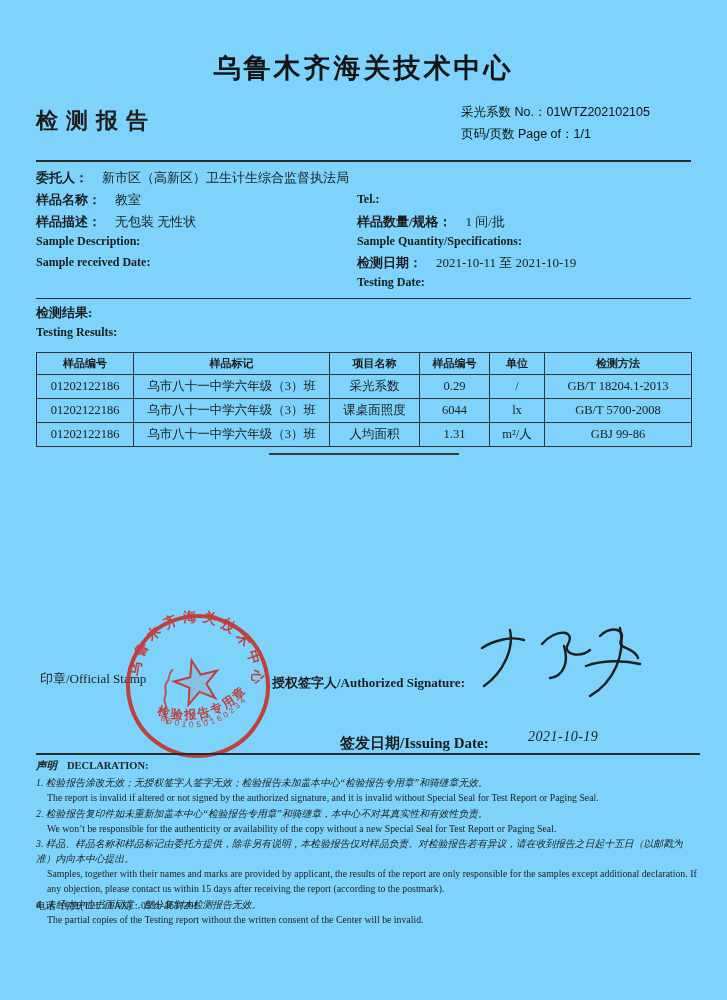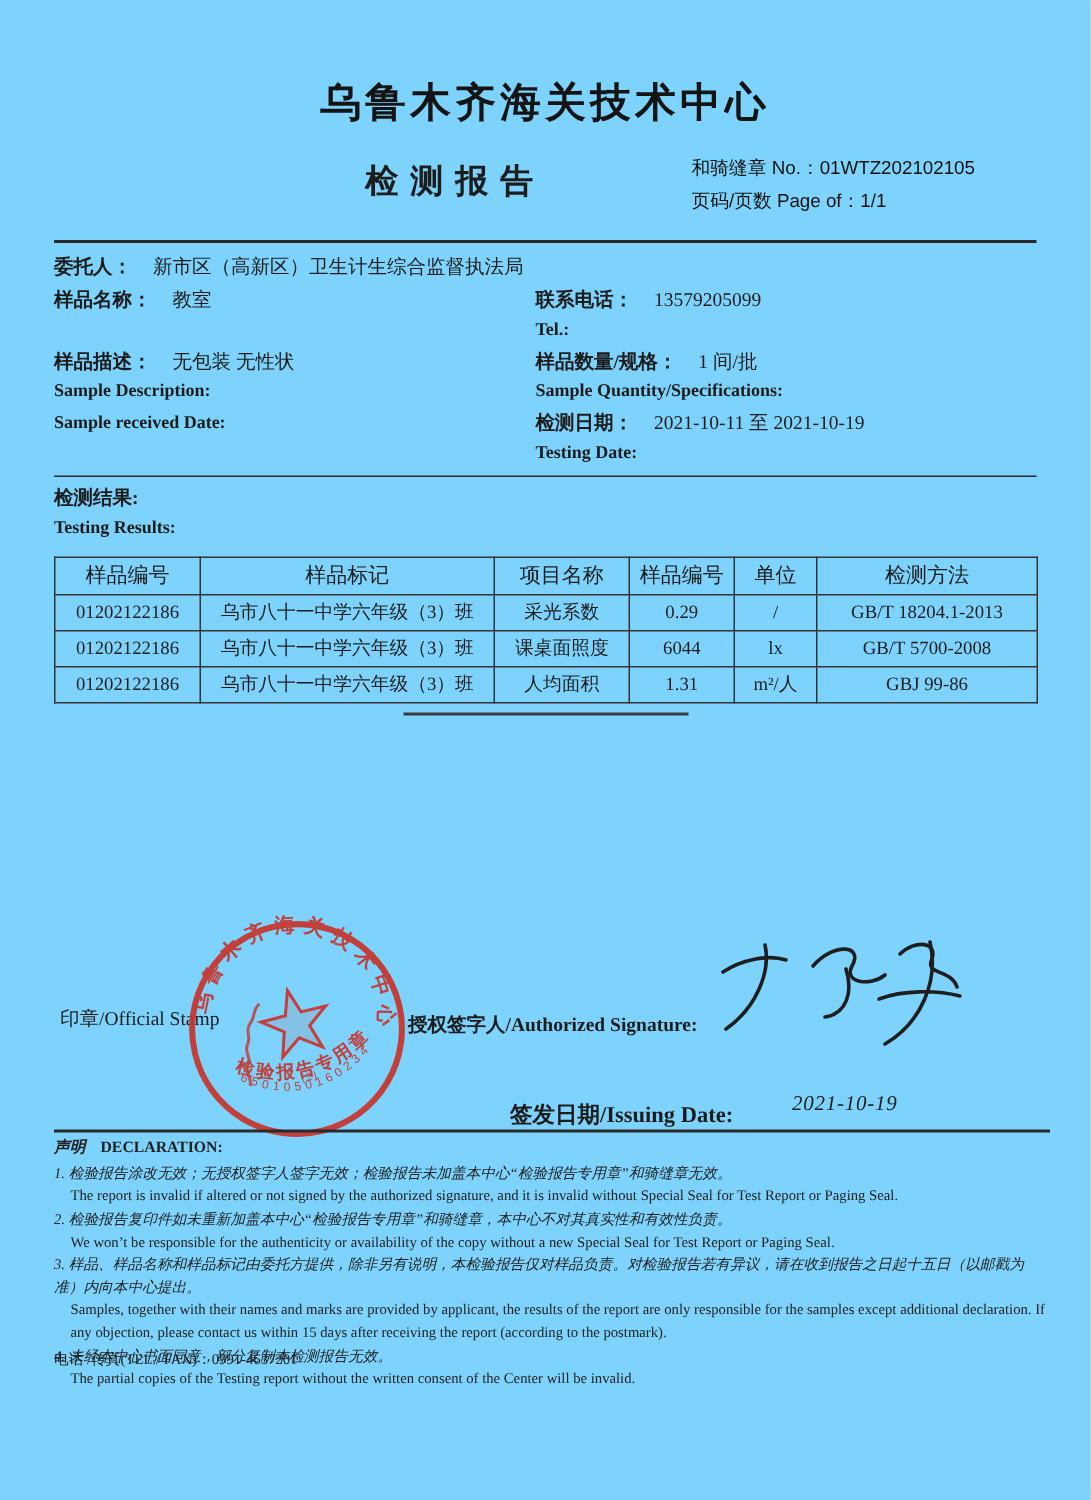--- a/index.html
+++ b/index.html
@@ -18,21 +18,21 @@
 
   
   .org-title {
     text-align: center;
     font-family: "Liberation Sans", "DejaVu Sans", sans-serif;
     font-size: 27px; font-weight: 700; letter-spacing: 3px;
     color: #141414;
   }
   .subhead { position: relative; height: 58px; margin-top: 14px; }
   .report-title {
-    position: absolute; left: 0; right: 120px; text-align: center; top: 6px;
+    position: absolute; left: 0; right: 120px; text-align: left; top: 6px;
     font-family: Liberation Serif, serif;
     font-size: 22px; font-weight: 700; letter-spacing: 8px;
   }
   .head-right {
     position: absolute; right: 2px; top: 2px; width: 228px;
     font-family: "Liberation Sans", "DejaVu Sans", sans-serif;
     font-size: 12.5px; line-height: 1.75; color: #111;
   }
   .rule-thick { border: none; border-top: 2.5px solid #2a2a2a; margin: 2px 0 6px 0; }
   .rule-thin  { border: none; border-top: 1.2px solid #2a2a2a; margin: 4px 0 4px 0; }
@@ -51,21 +51,21 @@
 
   
   table.results {
     width: 100%; border-collapse: collapse; margin-top: 10px;
     font-size: 12.5px; table-layout: fixed;
   }
   table.results th, table.results td {
     border: 1.2px solid #333; text-align: center; padding: 3px 2px;
     overflow: hidden; white-space: nowrap;
   }
-  table.results th { font-weight: 400; font-size: 14px; }
+  table.results th { font-weight: 700; font-size: 11px; }
   .end-line { width: 190px; border: none; border-top: 2px solid #3a3a3a; margin: 6px auto 0 auto; }
 
   
   .stamp-zone { position: absolute; left: 0; top: 608px; width: 727px; height: 146px; }
   .stamp-label { position: absolute; left: 40px; top: 62px; font-size: 13px; }
   .auth-label  { position: absolute; left: 272px; top: 66px; font-size: 13px; font-weight: 600; }
   .seal-svg { position: absolute; left: 122px; top: 2px; opacity: .92; }
   .sig-svg  { position: absolute; left: 468px; top: 6px; }
   .issue-label { position: absolute; left: 340px; top: 126px; font-size: 15px; font-weight: 700; }
   .issue-date  { position: absolute; left: 528px; top: 121px; font-size: 14px; letter-spacing: .5px; font-style: italic; }
@@ -86,37 +86,36 @@
 <body>
 
 <div class="page">
   <div class="content">
 
     <div class="org-title">乌鲁木齐海关技术中心</div>
 
     <div class="subhead">
       <div class="report-title">检测报告</div>
       <div class="head-right">
-        <div><span>和骑缝章 No.：</span><span>01WTZ202102105</span></div>
+        <div><span>采光系数 No.：</span><span>01WTZ202102105</span></div>
         <div><span>页码/页数 Page of：</span><span>1/1</span></div>
       </div>
     </div>
 
     <hr class="rule-thick">
 
     <div class="field">
       <div class="zh-line"><span class="zh-label">委托人：</span><span class="zh-value">新市区（高新区）卫生计生综合监督执法局</span></div>
     </div>
 
     <div class="two-col">
       <div class="col-l field">
         <div class="zh-line"><span class="zh-label">样品名称：</span><span class="zh-value">教室</span></div>
       </div>
       <div class="col-r field">
-        <div class="zh-line"><span class="zh-label">联系电话：</span><span class="zh-value">13579205099</span></div>
         <div class="en-label">Tel.:</div>
       </div>
     </div>
 
     <div class="two-col">
       <div class="col-l field">
         <div class="zh-line"><span class="zh-label">样品描述：</span><span class="zh-value">无包装 无性状</span></div>
         <div class="en-label">Sample Description:</div>
       </div>
       <div class="col-r field">

